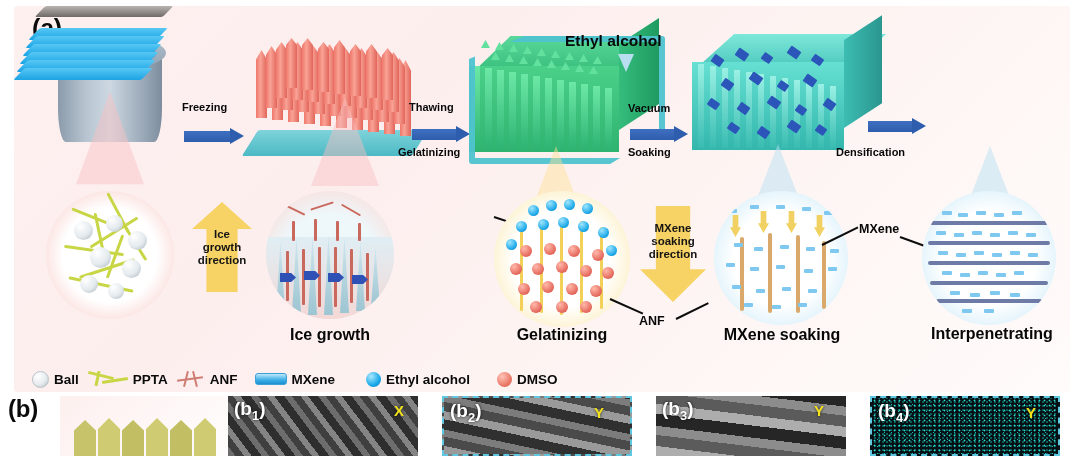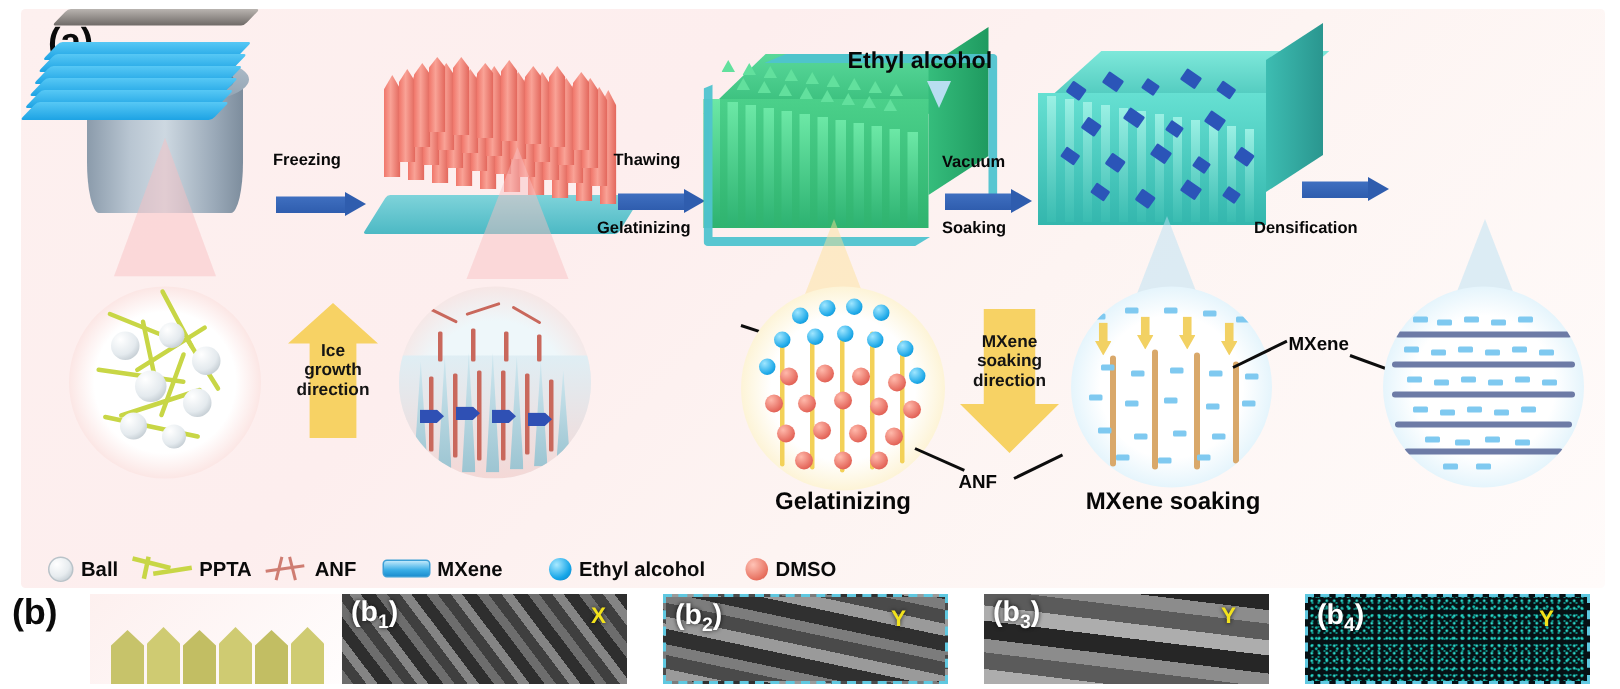--- a/index.html
+++ b/index.html
@@ -398,20 +398,21 @@
       <div class="anf" style="left:100px;top:62px;width:3px;height:48px;"></div>
       <div style="position:absolute;left:14px;top:82px;width:16px;height:9px;background:#2f50b4;
         clip-path:polygon(0 0,70% 0,100% 50%,70% 100%,0 100%);"></div>
       <div style="position:absolute;left:38px;top:80px;width:16px;height:9px;background:#2f50b4;
         clip-path:polygon(0 0,70% 0,100% 50%,70% 100%,0 100%);"></div>
       <div style="position:absolute;left:62px;top:82px;width:16px;height:9px;background:#2f50b4;
         clip-path:polygon(0 0,70% 0,100% 50%,70% 100%,0 100%);"></div>
       <div style="position:absolute;left:86px;top:84px;width:16px;height:9px;background:#2f50b4;
         clip-path:polygon(0 0,70% 0,100% 50%,70% 100%,0 100%);"></div>
     </div>
+    <div class="capt" style="left:248px;top:320px;width:136px;">Ice growth</div>
 
     <div class="lead" style="left:480px;top:210px;width:38px;transform:rotate(18deg);"></div>
 
     <div class="mag yellowring" style="left:480px;top:185px;width:136px;height:136px;">
       <div class="ysq" style="left:26px;top:34px;width:3px;height:86px;border-radius:2px;"></div>
       <div class="ysq" style="left:46px;top:30px;width:3px;height:92px;border-radius:2px;"></div>
       <div class="ysq" style="left:66px;top:28px;width:3px;height:96px;border-radius:2px;"></div>
       <div class="ysq" style="left:86px;top:30px;width:3px;height:92px;border-radius:2px;"></div>
       <div class="ysq" style="left:106px;top:36px;width:3px;height:82px;border-radius:2px;"></div>
       <div class="eth" style="left:34px;top:14px;"></div>
@@ -522,21 +523,21 @@
       <div class="mxf" style="left:74px;top:82px;width:10px;height:4px;"></div>
       <div class="mxf" style="left:92px;top:80px;width:10px;height:4px;"></div>
       <div class="mxf" style="left:28px;top:100px;width:10px;height:4px;"></div>
       <div class="mxf" style="left:48px;top:102px;width:10px;height:4px;"></div>
       <div class="mxf" style="left:68px;top:100px;width:10px;height:4px;"></div>
       <div class="mxf" style="left:88px;top:102px;width:10px;height:4px;"></div>
       <div class="mxf" style="left:40px;top:118px;width:10px;height:4px;"></div>
       <div class="mxf" style="left:62px;top:118px;width:10px;height:4px;"></div>
     </div>
     <div class="capt" style="left:900px;top:318px;width:156px;line-height:19px;">
-      <br>
+      <span>Interpenetrating</span><br>
     </div>
 
     <div id="legend">
       <div class="lg">
         <span class="ic-ball"></span>
         <span class="tx">Ball</span>
       </div>
       <div class="lg">
         <span class="ic-ppta">
           <span style="position:absolute;left:0;top:3px;width:26px;height:3px;background:#c8d646;transform:rotate(14deg);"></span>

